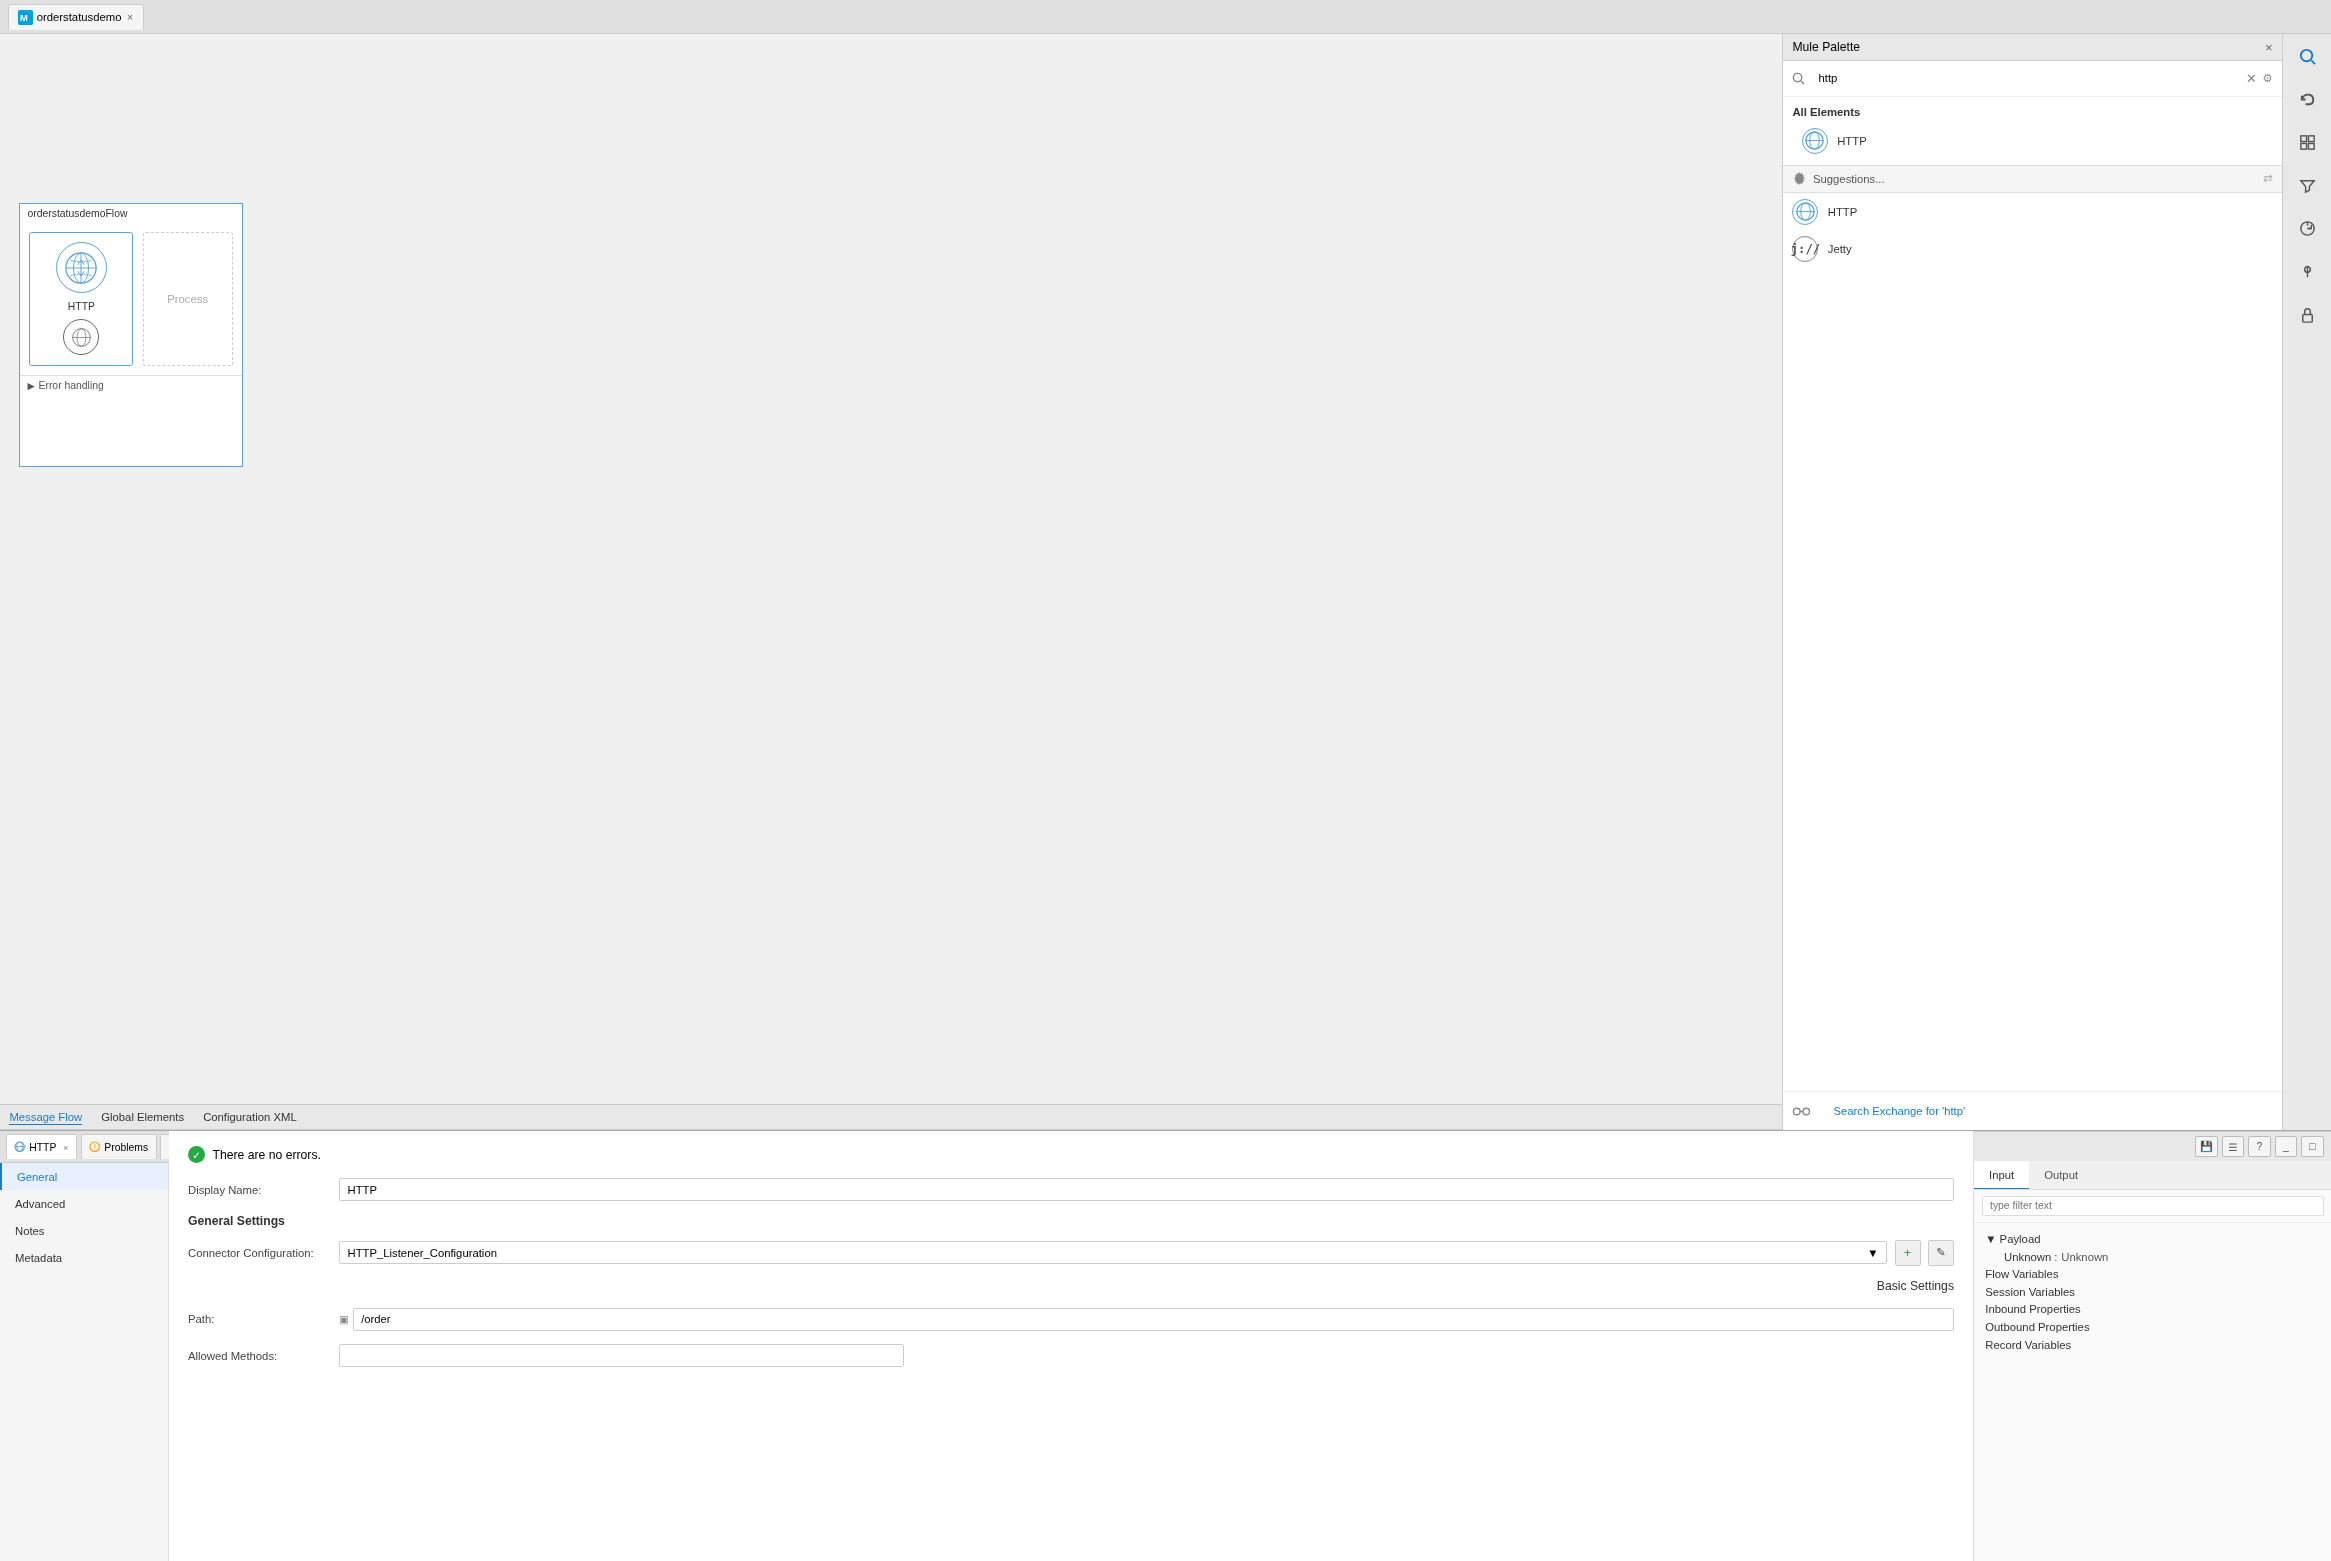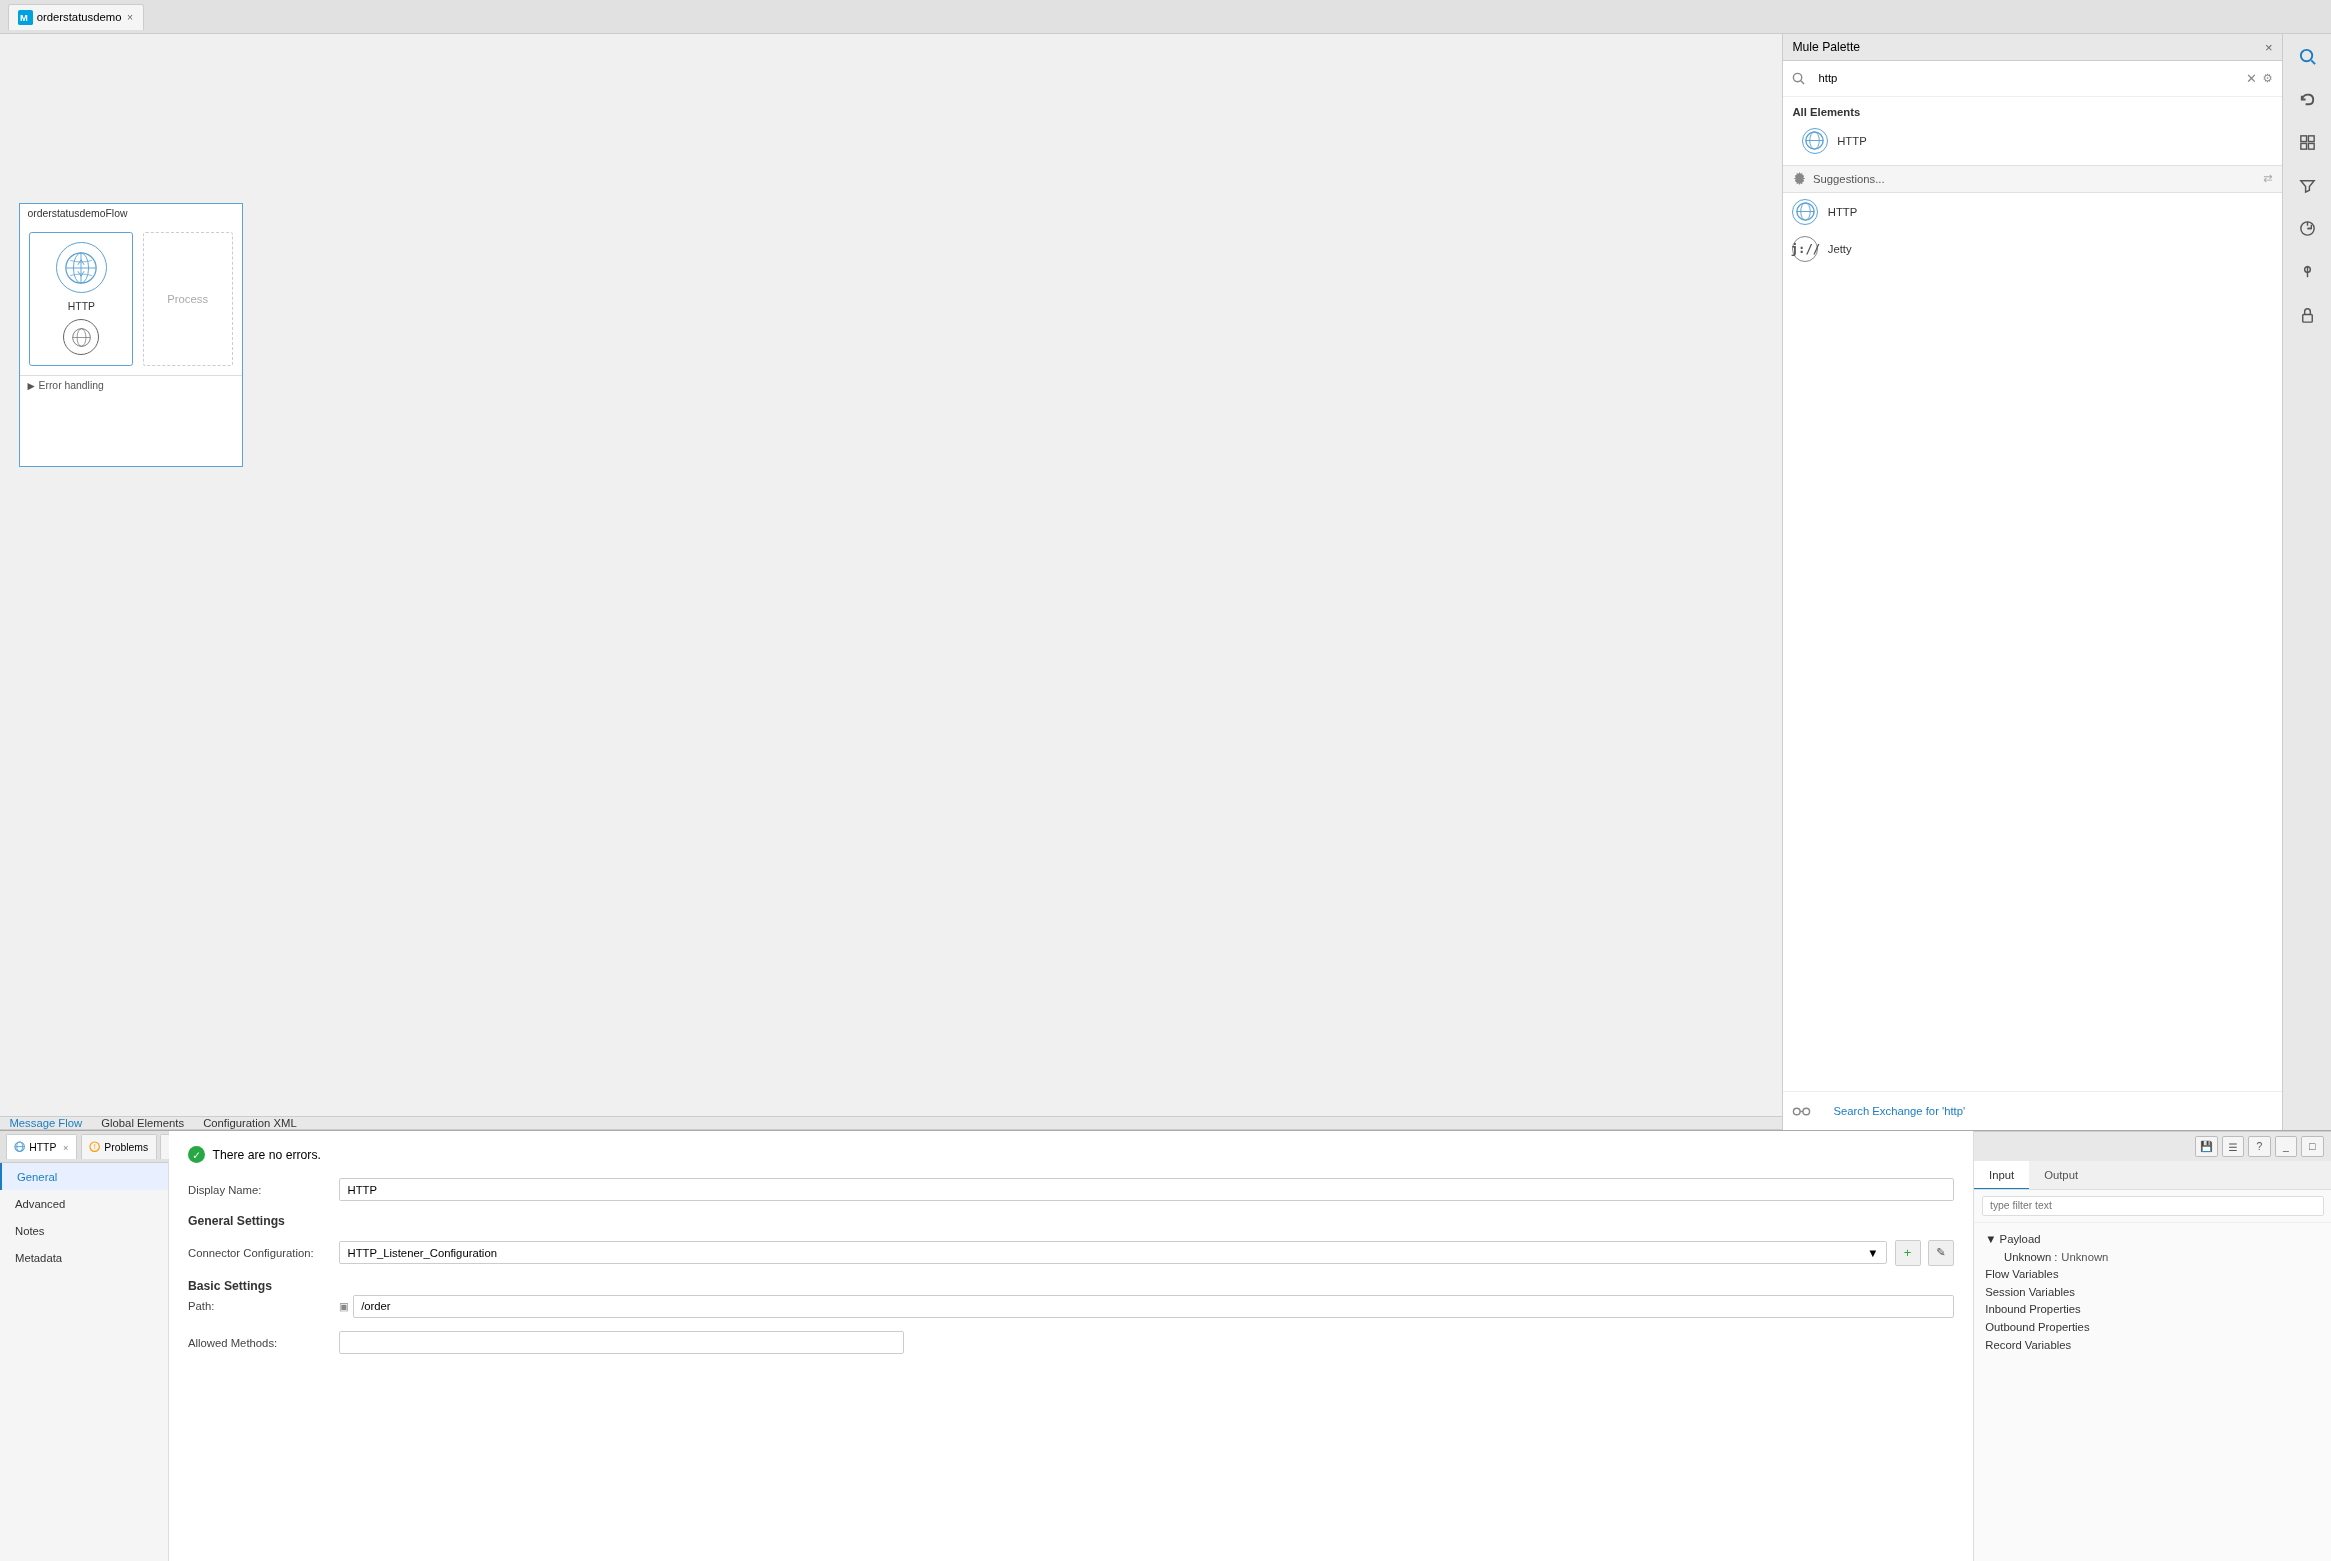--- a/index.html
+++ b/index.html
@@ -142,21 +142,21 @@
       font-size: 9.4px;
     }
 
     
     .bottom-tabs-bar {
       display: flex;
       align-items: center;
       background: #e8e8e8;
       border-top: 0.9px solid #ccc;
       border-bottom: 0.9px solid #ccc;
-      height: 14px;
+      height: 26px;
       padding: 0 9.4px;
       gap: 19px;
     }
     .bottom-tab {
       font-size: 11.3px;
       color: #333;
       cursor: pointer;
       padding: 1.9px 0;
     }
     .bottom-tab.active {
@@ -443,23 +443,24 @@
       display: flex;
       align-items: center;
       justify-content: center;
       cursor: pointer;
       border-radius: 1.9px;
       font-size: 11.3px;
       color: #555;
     }
     .subsection-title {
       font-size: 12.2px;
-      font-weight: 700;
-      color: #333;
-      margin-bottom: 2px;
+      font-weight: 400;
+      color: #333;
+      margin-bottom: 15px;
+      text-align: right;
     }
 
     
     .right-properties {
       width: 358px;
       background: #fafafa;
       border-left: 0.9px solid #ddd;
       display: flex;
       flex-direction: column;
     }

